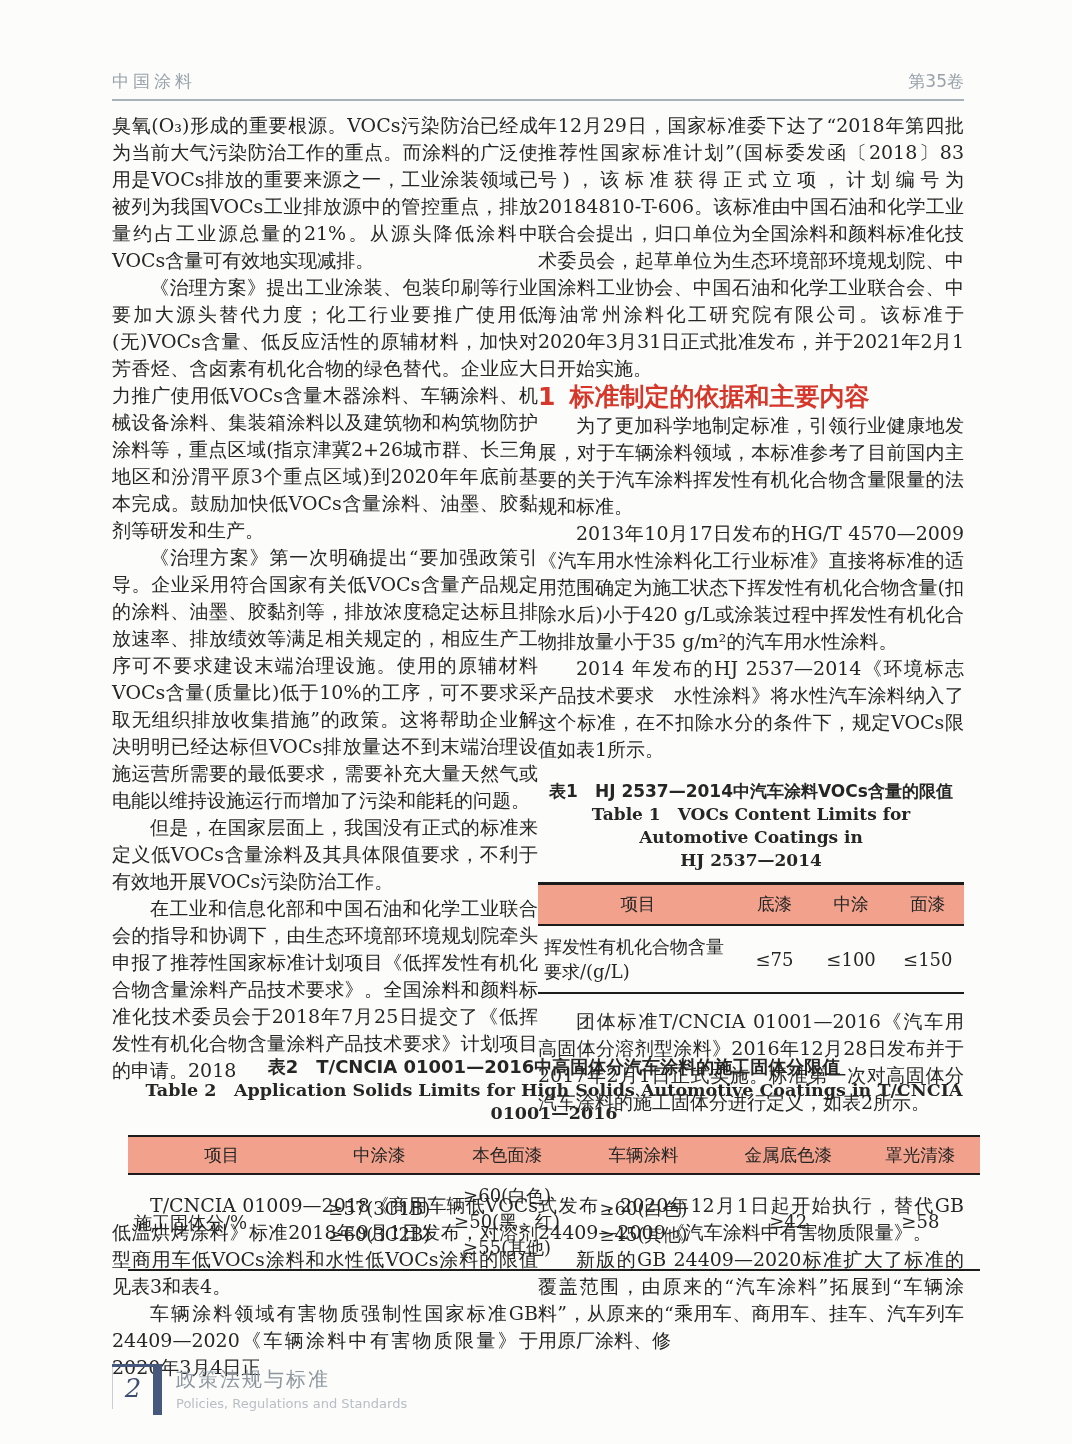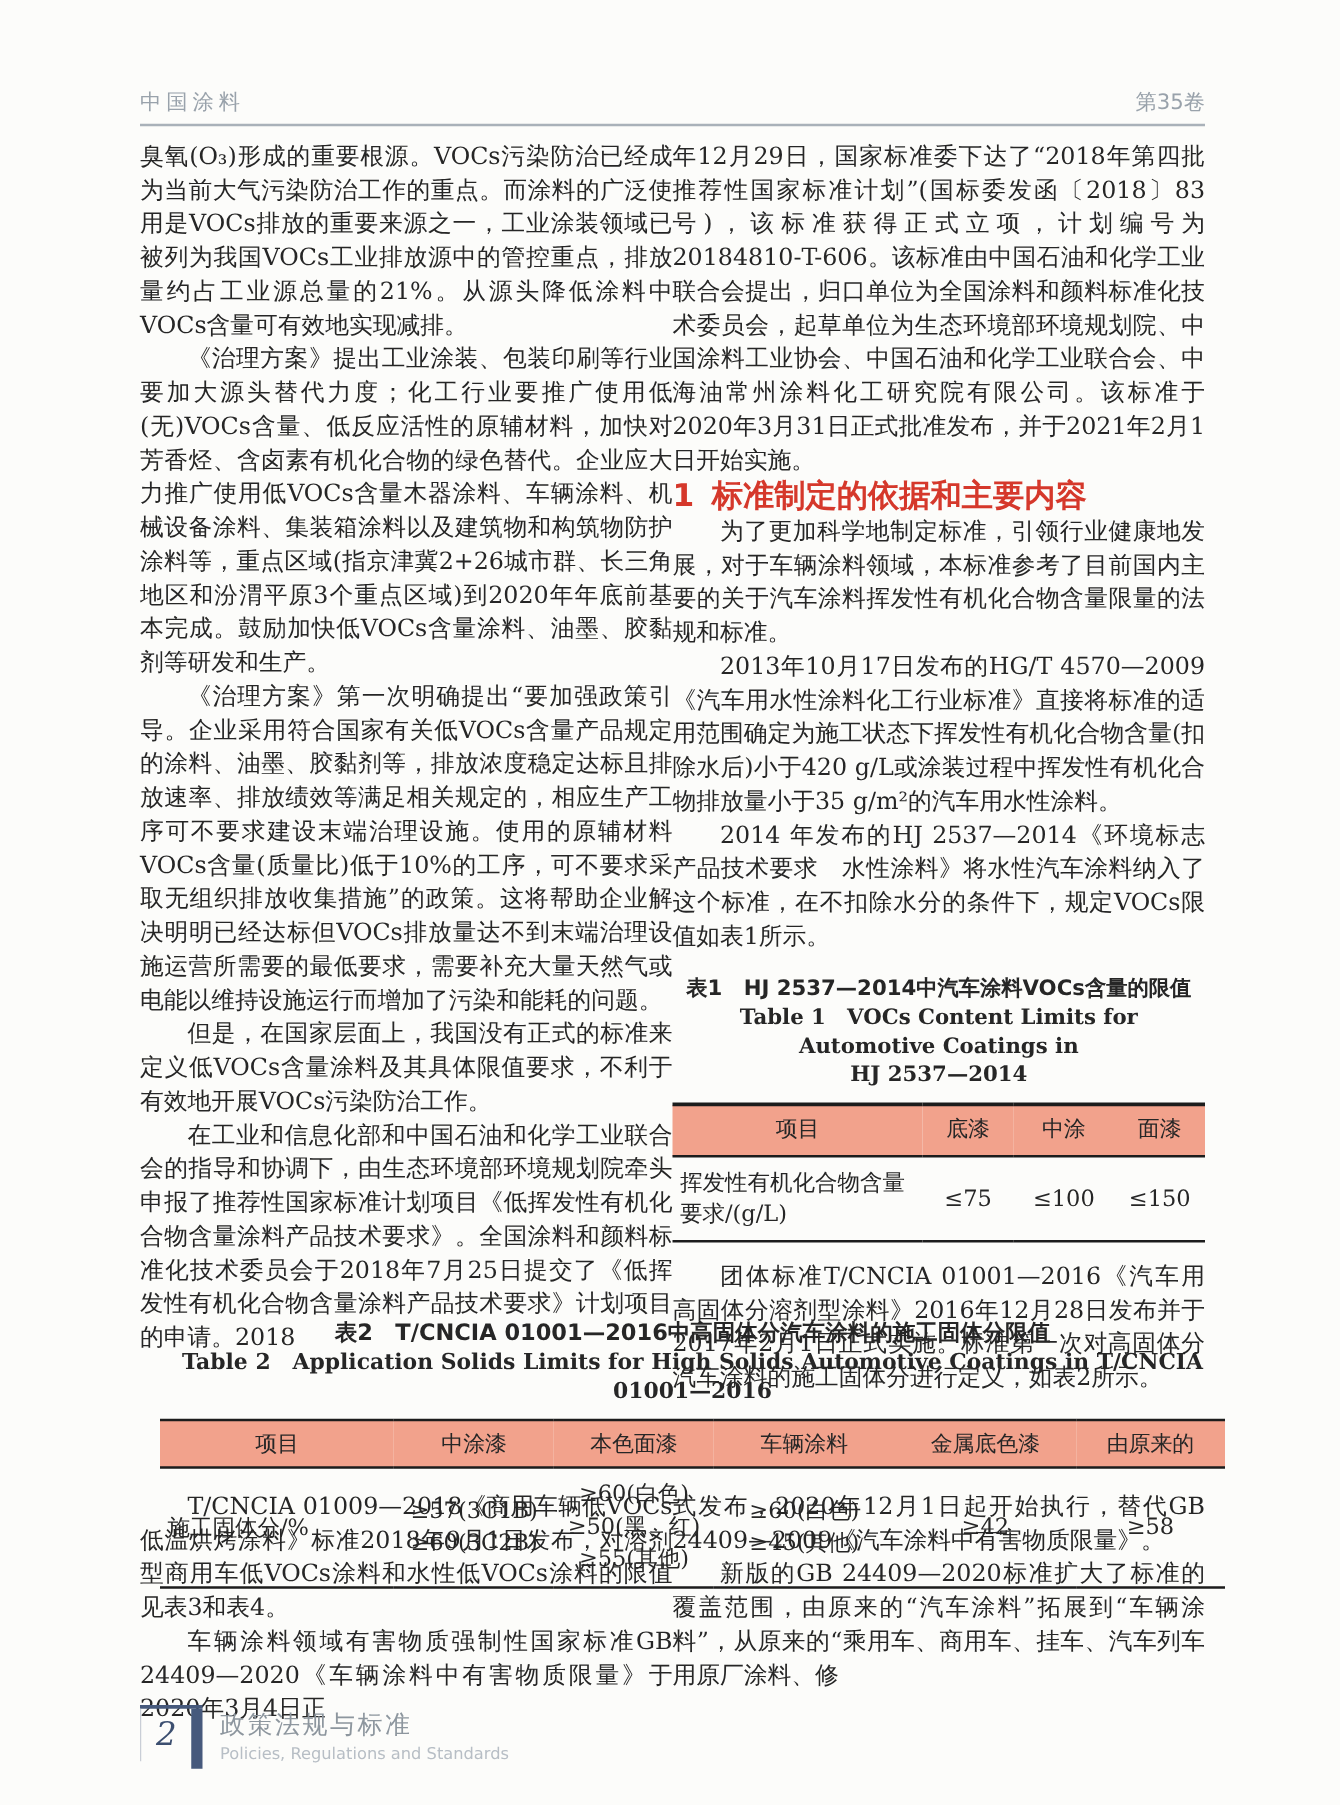--- a/index.html
+++ b/index.html
@@ -163,21 +163,21 @@
           <col style="width:17%">
           <col style="width:14%">
       </colgroup>
       <thead>
         <tr>
           <th>项目</th>
           <th>中涂漆</th>
           <th>本色面漆</th>
           <th>车辆涂料</th>
           <th>金属底色漆</th>
-          <th>由原来的</th>
+          <th>罩光清漆</th>
         </tr>
       </thead>
       <tbody>
         <tr>
           <td class="row-label">施工固体分/%</td>
           <td class="multiline">≥57(3C1B)
 ≥60(3C2B)</td>
           <td class="multiline">≥60(白色)
 ≥50(黑、红)
 ≥55(其他)</td>

